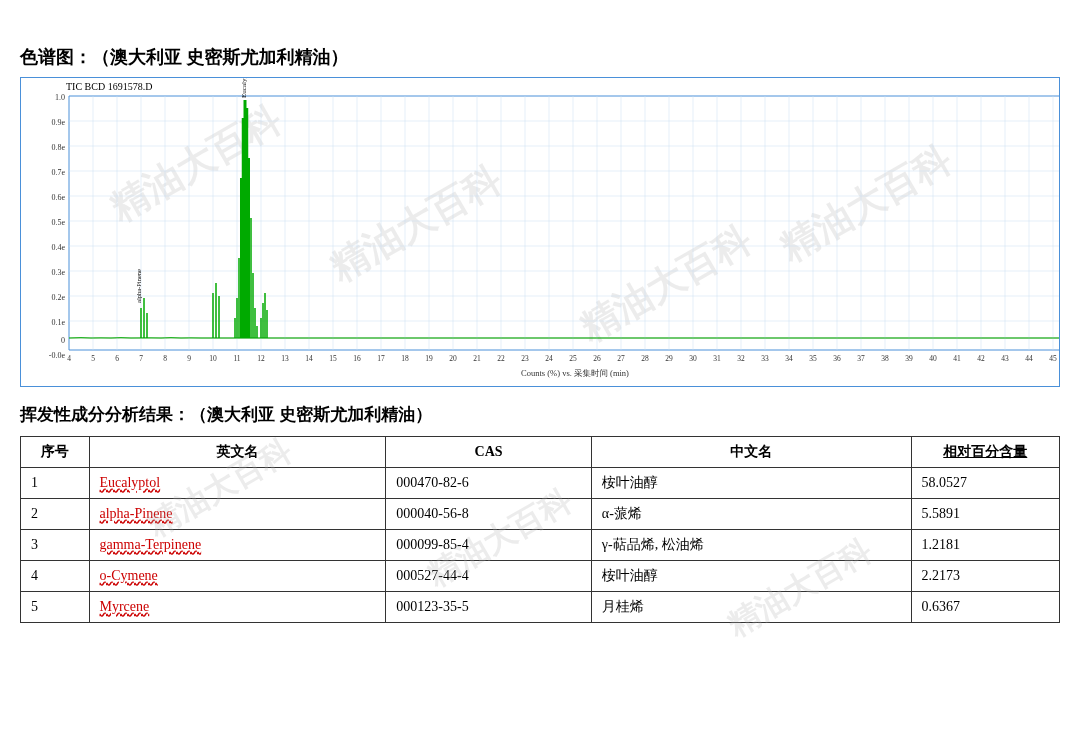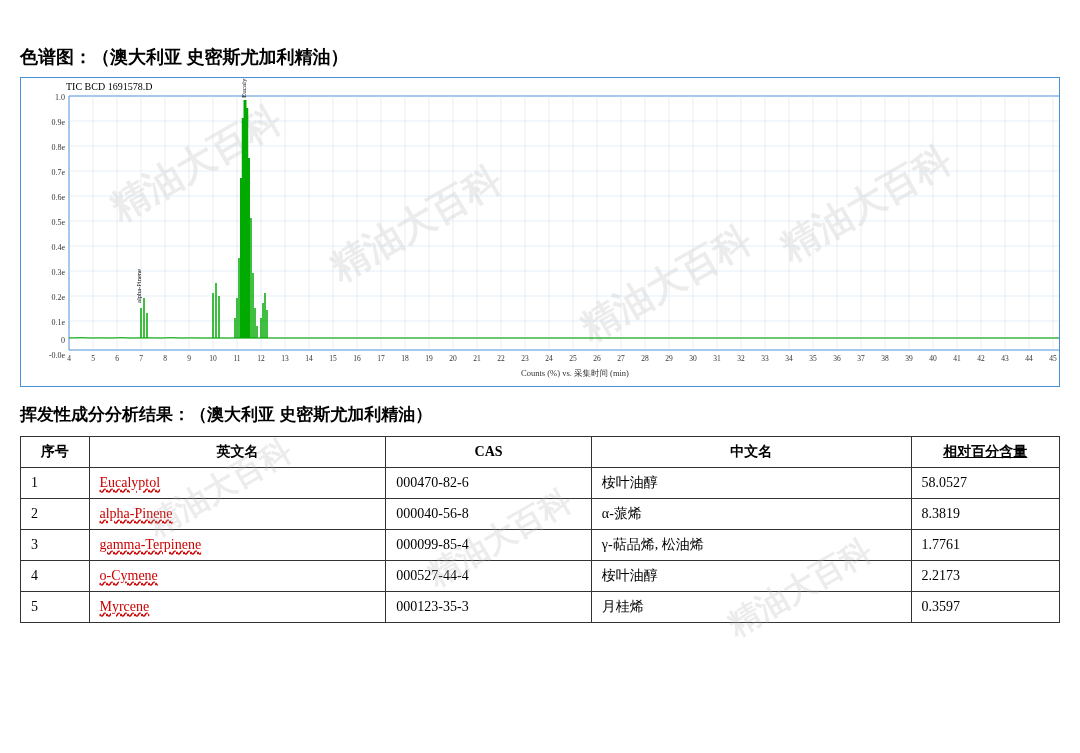--- a/index.html
+++ b/index.html
@@ -284,39 +284,39 @@
             <td class="en-name">Eucalyptol</td>
             <td class="cas-col">000470-82-6</td>
             <td>桉叶油醇</td>
             <td>58.0527</td>
           </tr>
           <tr>
             <td>2</td>
             <td class="en-name">alpha-Pinene</td>
             <td class="cas-col">000040-56-8</td>
             <td>α-蒎烯</td>
-            <td>8.3819</td>
+            <td>5.5891</td>
           </tr>
           <tr>
             <td>3</td>
             <td class="en-name">gamma-Terpinene</td>
             <td class="cas-col">000099-85-4</td>
             <td>γ-萜品烯, 松油烯</td>
-            <td>1.7761</td>
+            <td>1.2181</td>
           </tr>
           <tr>
             <td>4</td>
             <td class="en-name">o-Cymene</td>
             <td class="cas-col">000527-44-4</td>
             <td>桉叶油醇</td>
             <td>2.2173</td>
           </tr>
           <tr>
             <td>5</td>
             <td class="en-name">Myrcene</td>
-            <td class="cas-col">000123-35-3</td>
+            <td class="cas-col">000123-35-5</td>
             <td>月桂烯</td>
-            <td>0.3597</td>
+            <td>0.6367</td>
           </tr>
         </tbody>
     </table>
   </div>
 </div>
 
 </body></html>

